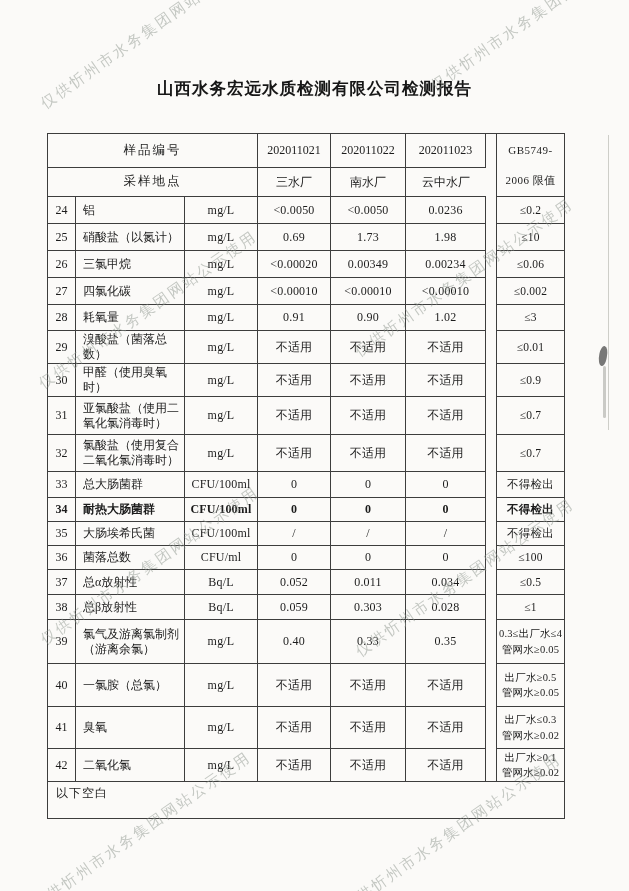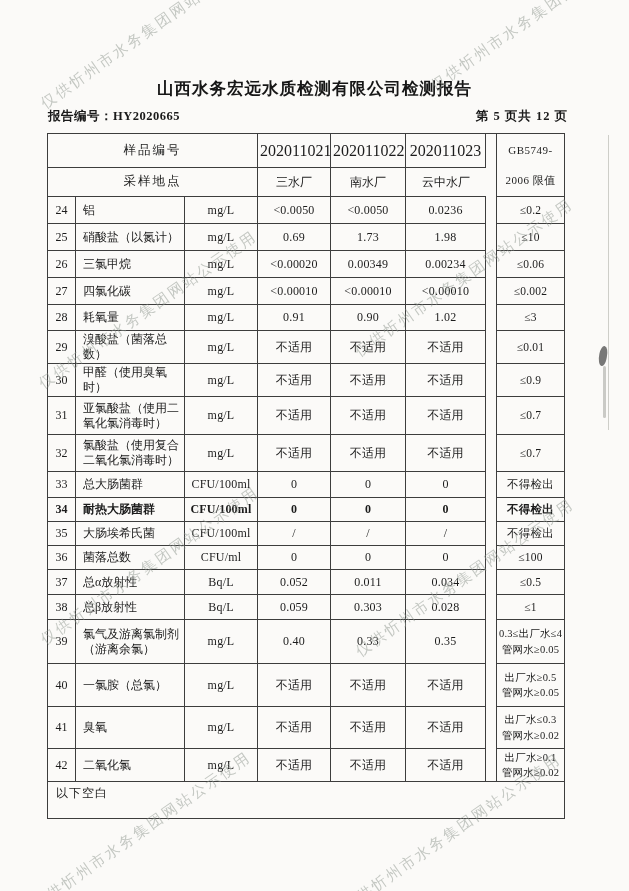--- a/index.html
+++ b/index.html
@@ -42,21 +42,21 @@
   }
   .report-table td:last-child{border-right:none;}
   .report-table td.gap{border-bottom:none;background:transparent;padding:0;}
   .report-table td.gap.gap-bottom{border-bottom:1px solid #3d3d3d;}
   .report-table td.name-cell{text-align:left;padding:1px 4px 1px 7px;}
   .report-table td.num-cell{font-size:12px;}
   .report-table td.unit-cell,.report-table td.value-cell{font-size:12px;letter-spacing:.2px;}
   .report-table td.limit-cell{font-size:11.5px;letter-spacing:.2px;}
   .report-table td.limit-cell .lim-line{font-size:10.5px;line-height:1.45;white-space:nowrap;}
   .report-table td.hdr-merged{font-size:12.5px;letter-spacing:2px;}
-  .report-table td.sample-id{font-size:16px;}
+  .report-table td.sample-id{font-size:12px;}
   .report-table td.gb-header{font-size:11px;line-height:30px;letter-spacing:.5px;}
   .report-table tr.blank-row td{
     border-right:none;border-bottom:none;
     text-align:left;vertical-align:top;
     padding:4px 0 0 8px;height:32px;font-size:12px;letter-spacing:1px;
   }
   
   .wm{
     position:absolute;white-space:nowrap;
     font-size:15px;letter-spacing:2.5px;font-weight:400;
@@ -91,24 +91,20 @@
       <div class="wm" style="left: 46px; top: 374px; color: rgb(143, 151, 143);">仅供忻州市水务集团网站公示使用</div>
       <div class="wm" style="left: 362px; top: 342px; color: rgb(143, 151, 143);">仅供忻州市水务集团网站公示使用</div>
       <div class="wm" style="left: 48px; top: 630px; color: rgb(143, 151, 143);">仅供忻州市水务集团网站公示使用</div>
       <div class="wm" style="left: 363px; top: 642px; color: rgb(143, 151, 143);">仅供忻州市水务集团网站公示使用</div>
       <div class="wm" style="left: 40px; top: 895px; color: rgb(143, 151, 143);">仅供忻州市水务集团网站公示使用</div>
       <div class="wm" style="left: 350px; top: 897px; color: rgb(143, 151, 143);">仅供忻州市水务集团网站公示使用</div>
     </div>
 
   <div class="doc-title">山西水务宏远水质检测有限公司检测报告</div>
 
-  <div class="meta-line">
-    <span class="report-no">报告编号：HY2020665</span>
-    <span class="page-indicator">第 5 页共 12 页</span>
-  </div>
 
   <table class="report-table">
     <colgroup>
       <col style="width:28px">
         <col style="width:109px">
         <col style="width:73px">
       <col style="width:73px">
         <col style="width:75px">
         <col style="width:80px">
       <col style="width:11px">

